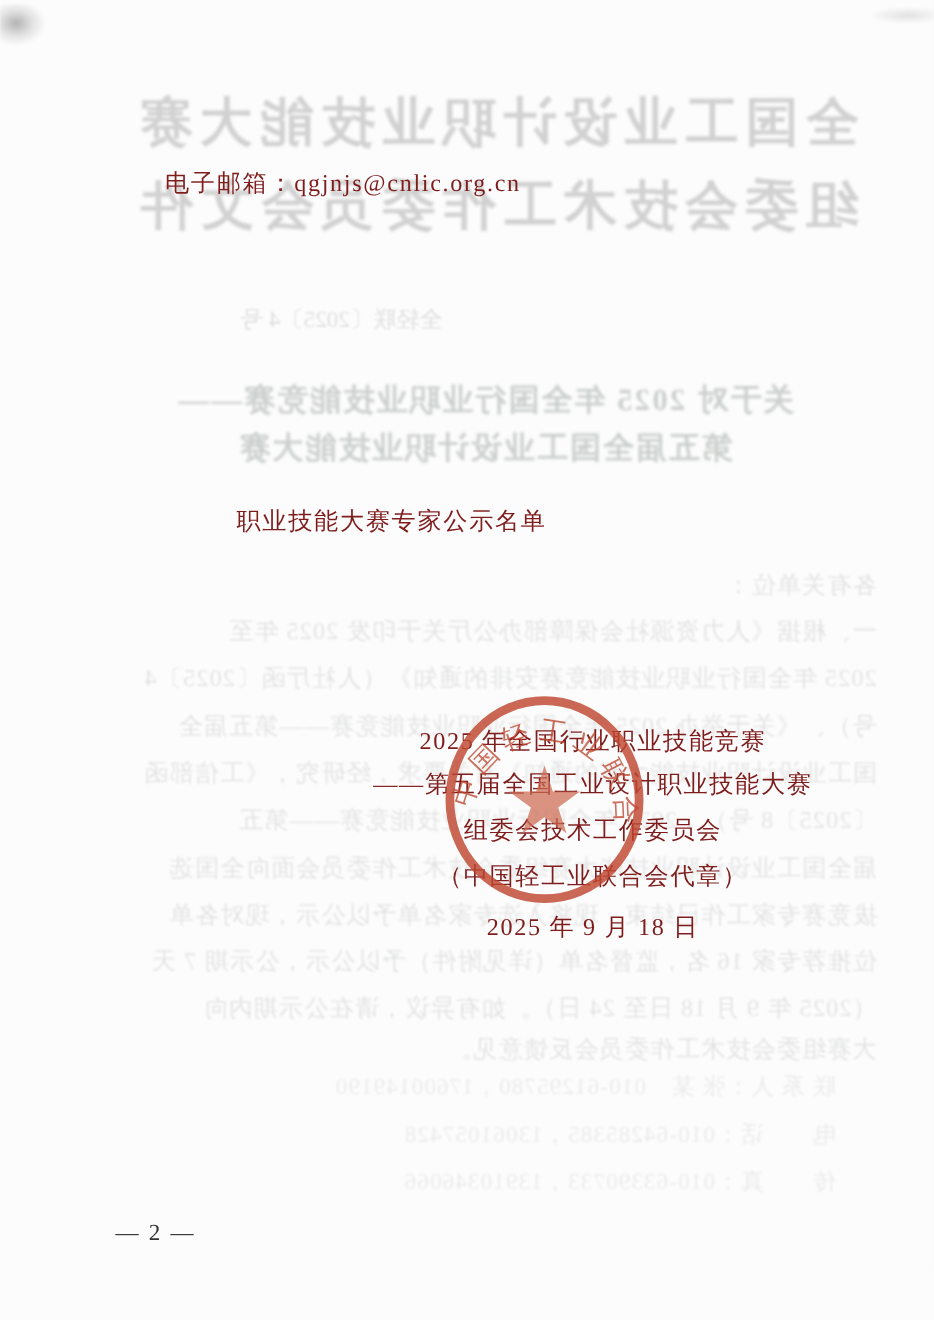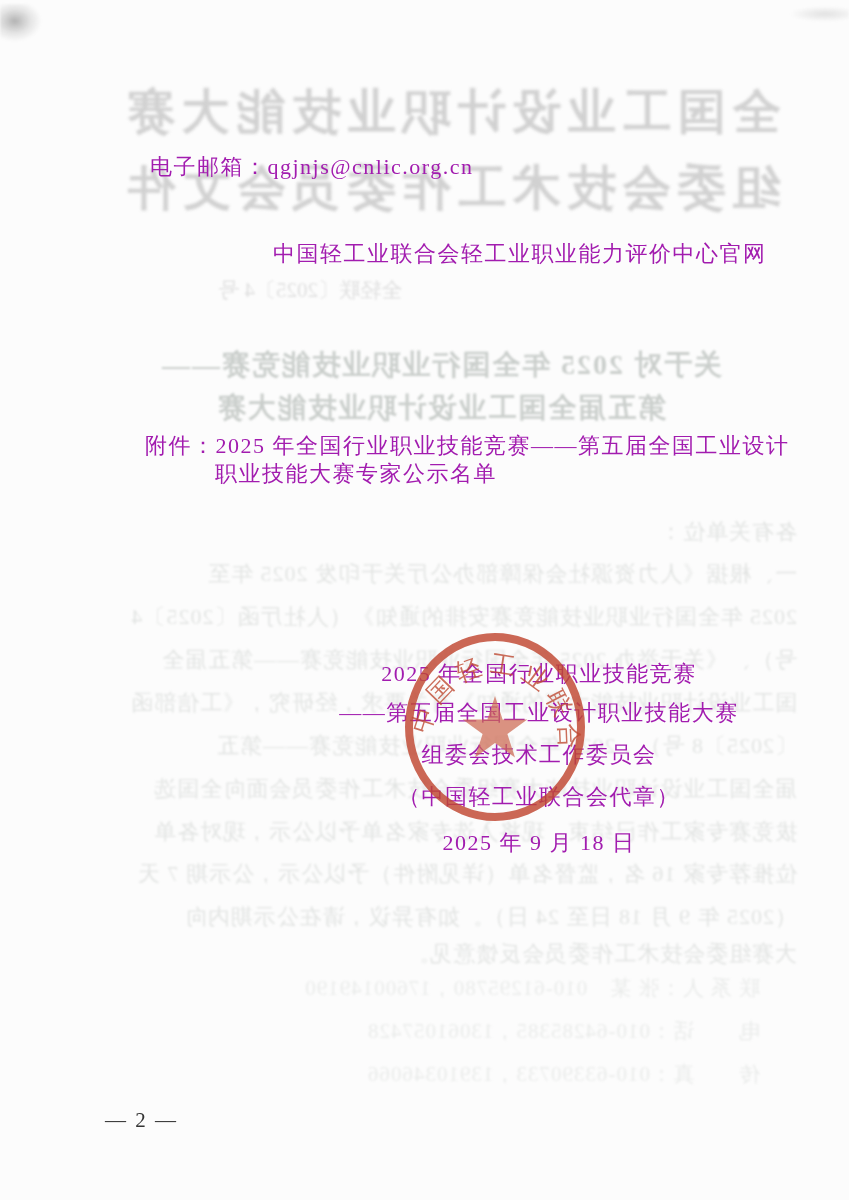--- a/index.html
+++ b/index.html
@@ -7,21 +7,21 @@
     position:relative;
     width:849px;height:1200px;
     margin:0 auto;
     background:#fcfcfc;
     overflow:hidden;
     font-family:"Liberation Serif","DejaVu Serif",serif;
   }
   
   .ln{
     position:absolute;
-    color:#a21caf;
+    color:#7f1d1d;
     font-size:22px;
     letter-spacing:1.5px;
     white-space:pre;
     line-height:1.2;
   }
   .center{left:58px;width:848px;text-align:center;}
   .pagenum{font-size:21px;letter-spacing:2px;color:#333;}
   
   .ghost{
     position:absolute;
@@ -88,23 +88,21 @@
   <div class="ghost gbody" style="top:776px">届全国工业设计职业技能大赛组委会技术工作委员会面向全国选</div>
   <div class="ghost gbody" style="top:819px">拔竞赛专家工作已结束。现将入选专家名单予以公示，现对各单</div>
   <div class="ghost gbody" style="top:861px">位推荐专家 16 名，监督名单（详见附件）予以公示，公示期 7 天</div>
   <div class="ghost gbody" style="top:904px">（2025 年 9 月 18 日至 24 日）。如有异议，请在公示期内向</div>
   <div class="ghost gbody" style="top:941px">大赛组委会技术工作委员会反馈意见。</div>
   <div class="ghost gcontact" style="top:976px">联 系 人：张 某　010-61295780，17600149190</div>
   <div class="ghost gcontact" style="top:1019px">电　　话：010-64285385，13061057428</div>
   <div class="ghost gcontact" style="top:1062px">传　　真：010-63390733，13910346066</div>
 
   <div class="ln" style="top:154px;left:150px">电子邮箱：qgjnjs@cnlic.org.cn</div>
-  <div class="ln" style="top:241px;left:273px">中国轻工业联合会轻工业职业能力评价中心官网</div>
 
-  <div class="ln" style="top:433px;left:145px">附件：2025 年全国行业职业技能竞赛——第五届全国工业设计</div>
   <div class="ln" style="top:461px;left:215px">职业技能大赛专家公示名单</div>
 
   <div class="ln center" style="top:661px;left:115px">2025 年全国行业职业技能竞赛</div>
   <div class="ln center" style="top:700px;left:115px">——第五届全国工业设计职业技能大赛</div>
   <div class="ln center" style="top:742px;left:115px">组委会技术工作委员会</div>
   <div class="ln center" style="top:784px;left:115px">（中国轻工业联合会代章）</div>
   <div class="ln center" style="top:830px;left:115px">2025 年 9 月 18 日</div>
 
   <svg class="seal" width="190" height="197" viewBox="0 0 190 197">
     <ellipse cx="95" cy="99" rx="86" ry="90" fill="none" stroke="#c0452f" stroke-width="8" opacity="0.82"></ellipse>

